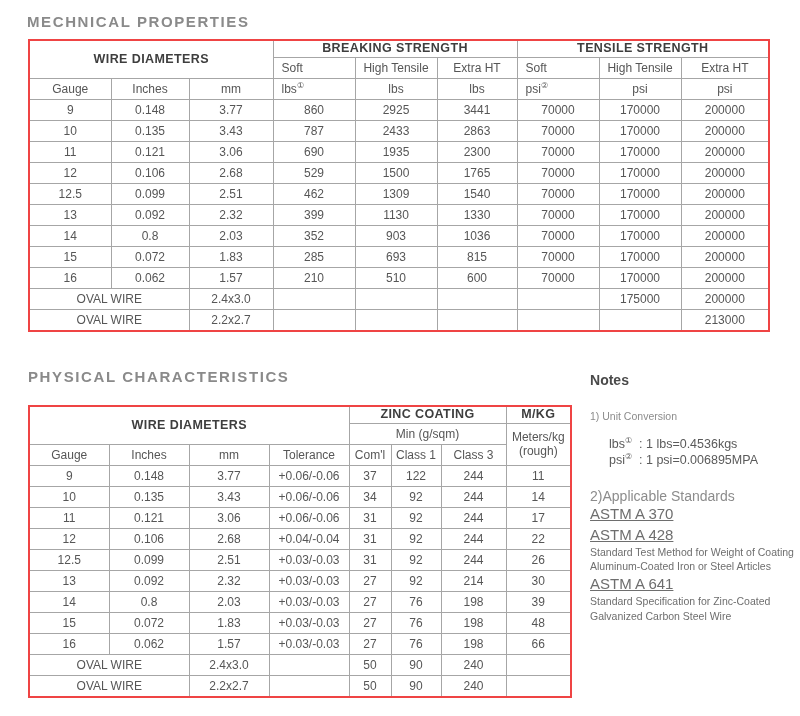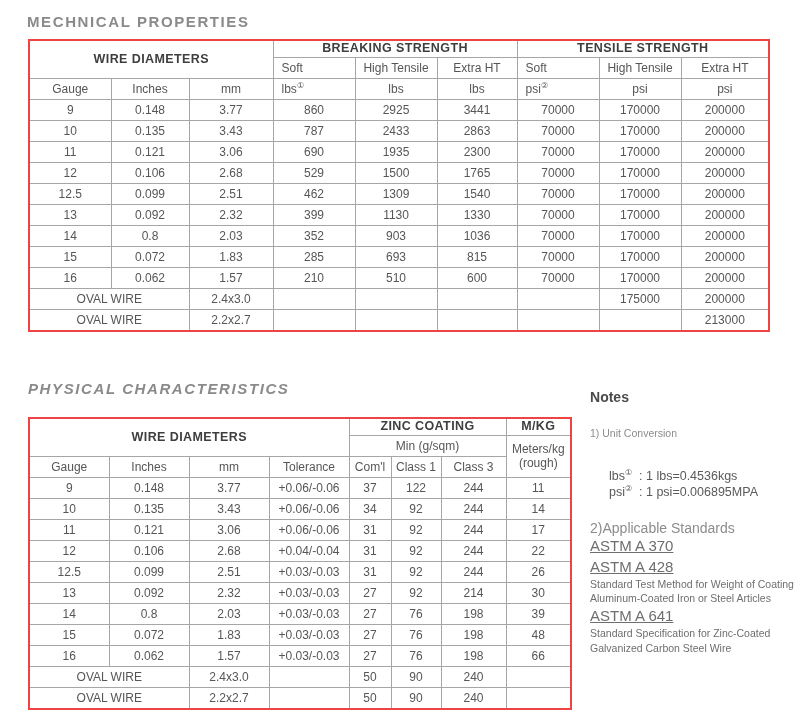--- a/index.html
+++ b/index.html
@@ -6,42 +6,42 @@
   body{
     width:800px;height:716px;background:#ffffff;
     font-family:"Liberation Sans",sans-serif;color:#565656;
     overflow:hidden;
   }
   .sec-title{
     font-size:15px;letter-spacing:1.6px;color:#8a8a8a;font-weight:600;
     white-space:nowrap;
   }
   #title1{margin:13px 0 9px 27px;}
-  #title2{margin:12px 0 20px 0;font-style:italic;}
+  #title2{margin:0 0 20px 0;}
   table{
     border-collapse:collapse;table-layout:fixed;font-size:12px;
     border:2px solid #ef4444;
   }
   th,td{
     border:1px solid #a6a6a6;text-align:center;padding:0 2px;
     height:20px;line-height:1.05;font-weight:400;color:#565656;
     overflow:hidden;white-space:nowrap;
   }
   thead tr.r1 th{height:16px;}
   .grp{font-weight:700;color:#3e3e3e;font-size:12.5px;letter-spacing:0.4px;}
   .al{text-align:left;padding-left:8px;}
   sup{font-size:8px;line-height:0;}
   #mech-table{margin:0 0 0 28px;width:740px;}
   .bottom{display:flex;margin:36px 0 0 28px;align-items:flex-start;}
   #phys-table{width:542px;}
   .two-line div{line-height:1.15;}
   
   .notes{width:214px;margin-left:18px;padding-top:4px;}
-  .notes-title{font-size:14px;color:#4a4a4a;font-weight:600;margin-bottom:22px;margin-top:17px;}
-  .notes-sub{font-size:10.5px;color:#8c8c8c;margin-bottom:30px;}
+  .notes-title{font-size:14px;color:#4a4a4a;font-weight:600;margin-bottom:22px;}
+  .notes-sub{font-size:10.5px;color:#8c8c8c;margin-bottom:15px;}
   .conv{font-size:12.5px;color:#5a5a5a;line-height:1.25;padding-left:19px;}
   .conv .u{display:inline-block;width:30px;}
   .notes-sub2{font-size:14px;color:#8c8c8c;margin-top:20px;}
   .std-code{font-size:15px;color:#6e6e6e;text-decoration:underline;line-height:1.35;}
   .std-desc{font-size:10.5px;color:#6e6e6e;line-height:1.4;}
 </style>
 </head>
 <body>
 
 <div class="page">

